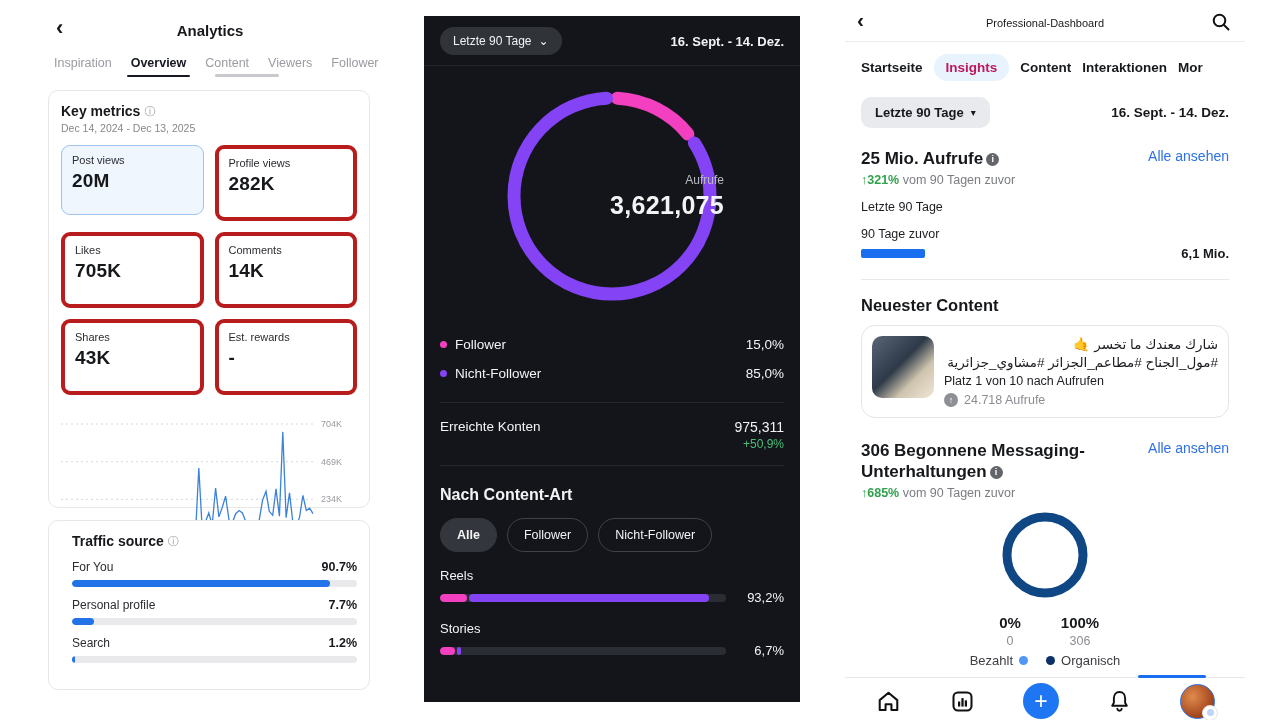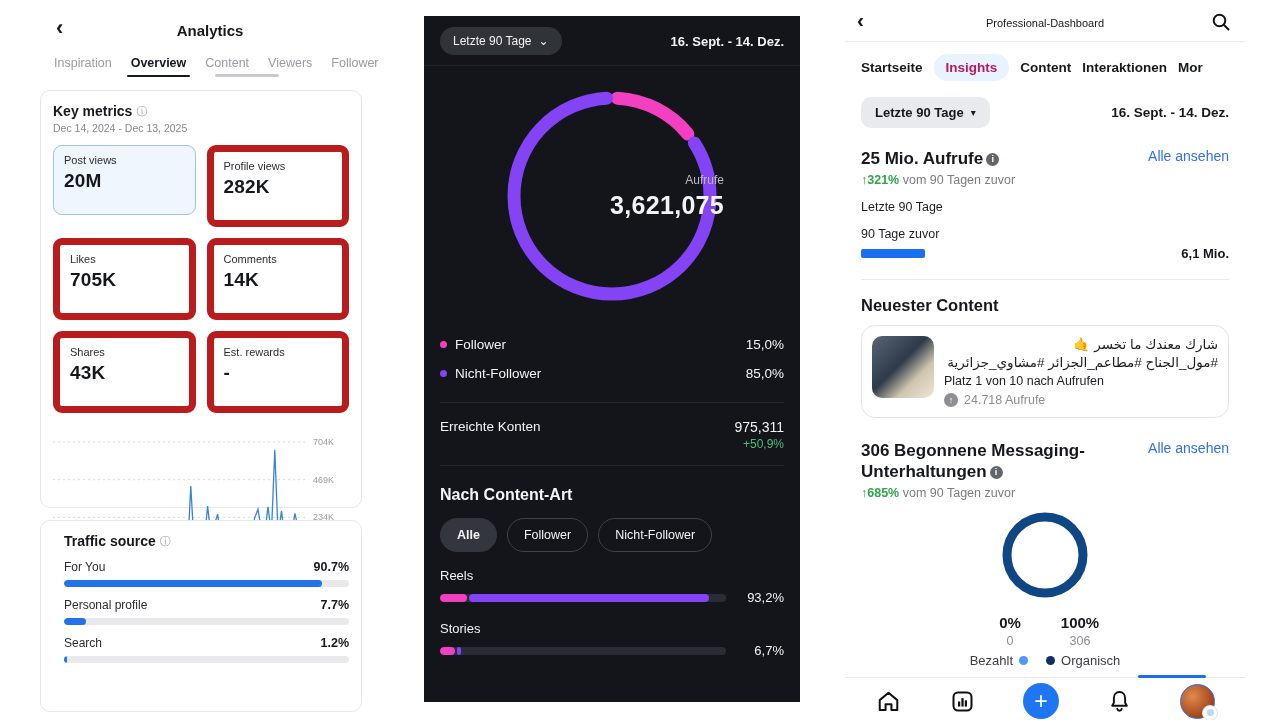--- a/index.html
+++ b/index.html
@@ -8,28 +8,28 @@
   
   .p-left{left:40px;top:10px;width:340px;height:680px;background:#fff;}
   .l-header{position:relative;height:40px;display:flex;align-items:center;justify-content:center;}
   .l-back{position:absolute;left:16px;top:6px;font-size:22px;font-weight:700;line-height:24px;cursor:pointer;}
   .l-title{font-size:15px;font-weight:700;}
   .l-tabs{display:flex;gap:19px;padding:6px 14px 10px 14px;overflow:hidden;white-space:nowrap;position:relative;}
   .l-tab{font-size:12.5px;color:#9a9ba1;position:relative;padding-bottom:7px;}
   .l-tab.active{color:#161823;font-weight:700;}
   .l-tab.active::after{content:"";position:absolute;left:-4px;right:-4px;bottom:0;height:2.5px;background:#161823;border-radius:2px;}
   .l-scrollbar{position:absolute;left:175px;top:64px;width:64px;height:3px;background:#c9cacd;border-radius:2px;}
-  .l-card{position:absolute;left:0;width:322px;border:1px solid #e7e7ea;border-radius:10px;background:#fff;padding:12px 12px;box-sizing:border-box;}
+  .l-card{position:absolute;left:8px;width:322px;border:1px solid #e7e7ea;border-radius:10px;background:#fff;padding:12px 12px;box-sizing:border-box;}
   .l-card1{top:80px;height:418px;}
-  .l-card2{top:510px;height:192px;padding-left:23px;}
+  .l-card2{top:510px;height:170px;padding-left:23px;}
   .l-sec-title{font-size:14px;font-weight:700;display:flex;align-items:center;gap:4px;}
   .info-o{color:#9a9ba1;font-size:11px;font-weight:400;}
   .l-date{font-size:10.5px;color:#86878b;margin-top:3px;}
   .m-grid{display:grid;grid-template-columns:1fr 1fr;gap:11px;margin-top:11px;}
-  .m-card{border:7px solid #b91c1c;border-radius:9px;padding:8px 10px;height:52px;box-sizing:content-box;cursor:pointer;}
+  .m-card{border:4px solid #b91c1c;border-radius:9px;padding:8px 10px;height:52px;box-sizing:content-box;cursor:pointer;}
   .m-card.selected{background:#eff6fd;border:1.5px solid #9fc3ea;}
   .m-label{font-size:11px;color:#2b2c31;}
   .m-value{font-size:19px;font-weight:700;margin-top:4px;letter-spacing:.2px;}
   .l-chart{margin-top:14px;}
   .grid{stroke:#d8d8dd;stroke-width:1;stroke-dasharray:2 3;}
   .axis{fill:#9a9ba1;font-size:9px;}
   .x-labels{display:flex;justify-content:space-between;width:256px;font-size:9px;color:#9a9ba1;margin-top:4px;}
   .t-row{margin-top:11px;}
   .t-line{display:flex;justify-content:space-between;align-items:baseline;}
   .t-label{font-size:12px;color:#2b2c31;}

